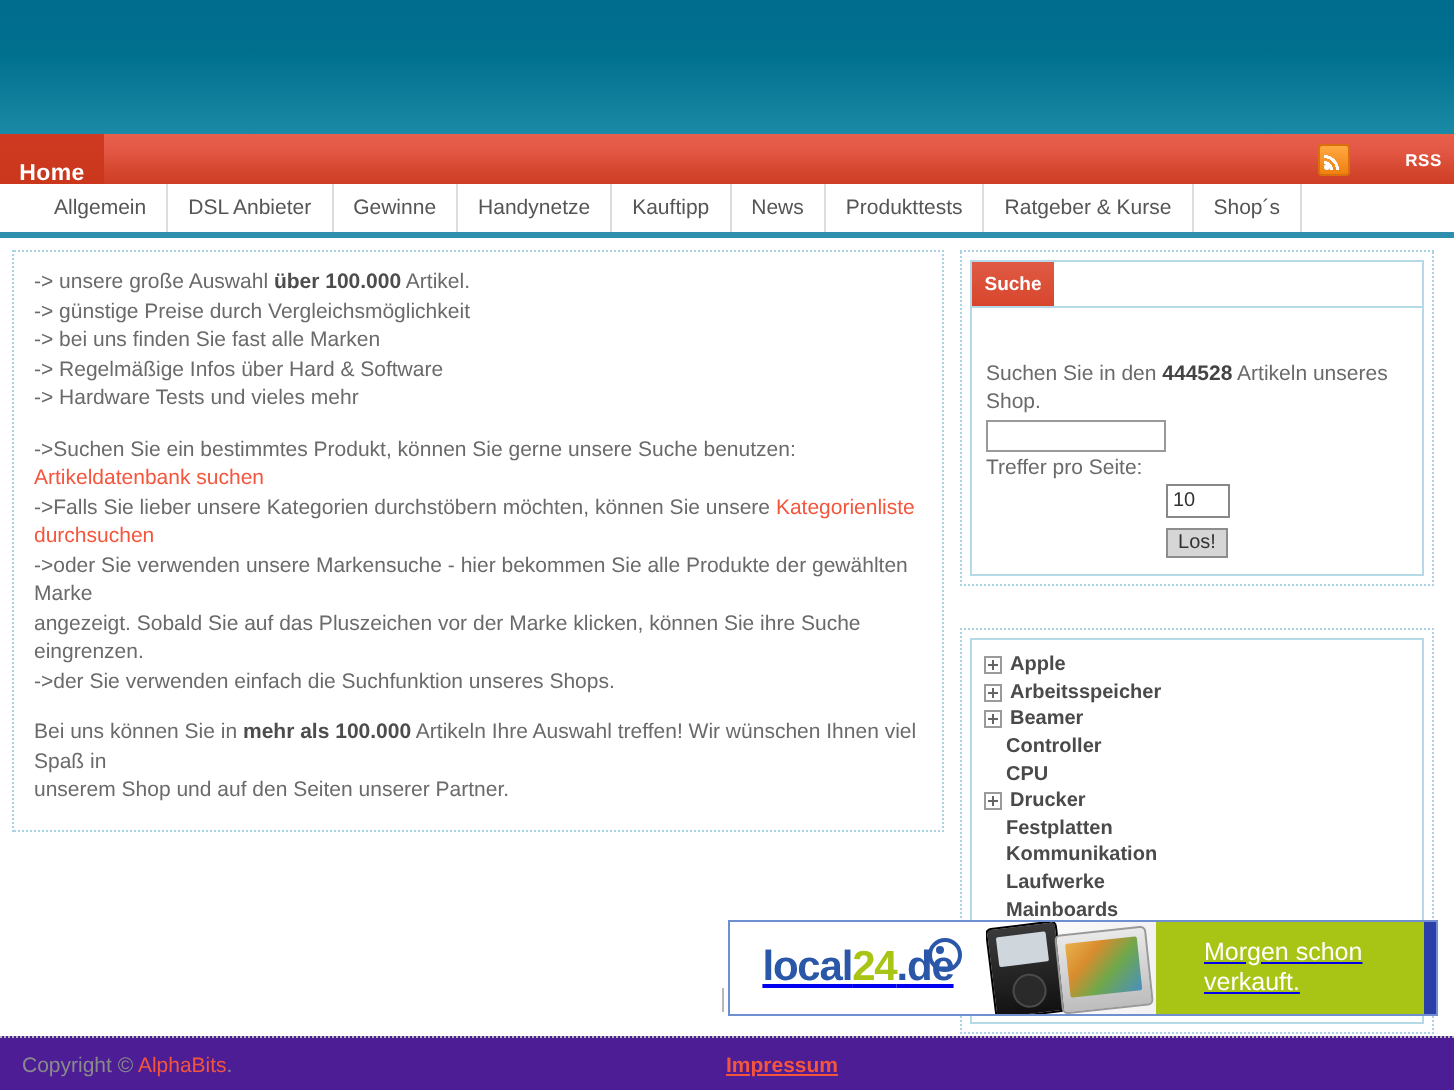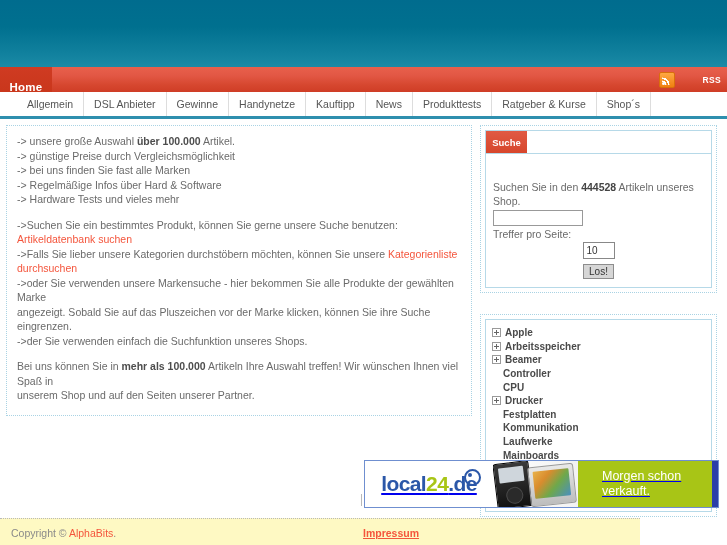--- a/index.html
+++ b/index.html
@@ -169,22 +169,22 @@
     background:linear-gradient(135deg,#e8b24b 0%,#d98c2e 30%,#6fa84a 60%,#4a8fc0 100%);}
   .banner-right{
     flex:1;background:#a8c516;display:flex;flex-direction:column;justify-content:center;
     padding-left:24px;color:#fff;
   }
   .banner-right div{font-size:12.5px;line-height:15.5px;font-weight:normal;color:#ffffff;}
   .banner-edge{width:6px;background:#2b3fa8;}
 
   
   .footer{
-    position:absolute;left:0;top:518px;width:640px;height:27px;
-    border-top:1px dotted #b9b9b9;background:#fef9c3;
+    position:absolute;left:0;top:518px;width:727px;height:27px;
+    border-top:1px dotted #b9b9b9;background:#4c1d95;
   }
   .footer-inner{position:relative;height:100%;}
   .footer-left{position:absolute;left:11px;top:8px;font-size:10.5px;color:#8a8a8a;}
   .footer-left .lnk{color:#f4553c;}
   .footer-center{position:absolute;left:363px;top:8px;font-size:10.5px;color:#f4553c;font-weight:bold;}
 </style>
 </head>
 <body>
 
 <div id="page">

